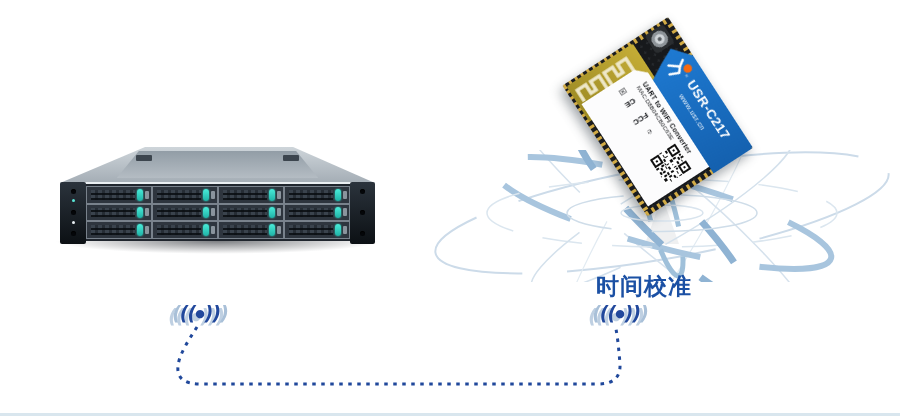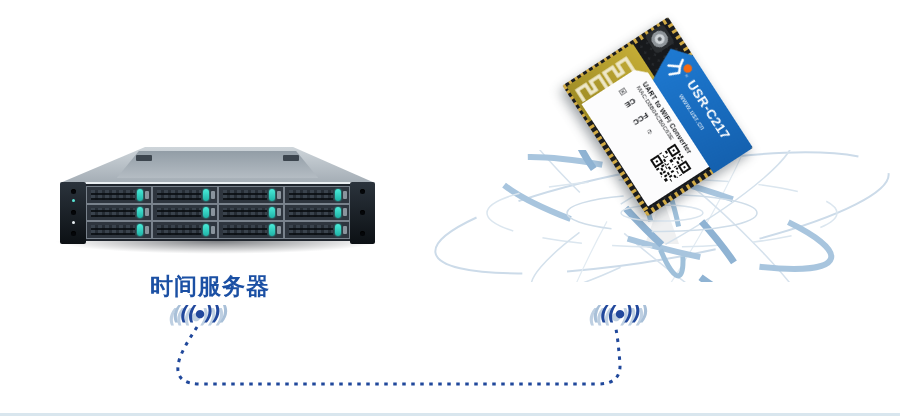--- a/index.html
+++ b/index.html
@@ -244,21 +244,21 @@
                      M14 15h2v1h-2z M17 14h1v2h-1z M19 16h2v1h-2z M15 17h1v2h-1z M17 18h2v2h-2z M14 20h1v1h-1z"></path>
           </g>
           <rect x="2" y="2" width="3" height="3" fill="#111" stroke="#fff" stroke-width="1"></rect>
           <rect x="16" y="2" width="3" height="3" fill="#111" stroke="#fff" stroke-width="1"></rect>
           <rect x="2" y="16" width="3" height="3" fill="#111" stroke="#fff" stroke-width="1"></rect>
         </svg>
       </div>
     </div>
   </div>
 
-  <div class="caption" id="cap-server">时间服务器</div>
+  <div class="caption" id="cap-module">时间校准</div>
 
   <div id="wifi-left-wrap">
     <div class="wifi echo" style="position:absolute;top:302px;left:150px;width:100px;">
       <span>(</span><span>((</span><span class="dot">●</span><span>))</span><span>)</span>
     </div>
     <div class="wifi" style="top:302px;left:150px;">
       <span class="lt">(</span><span class="dk">((</span><span class="dk dot">●</span><span class="dk">))</span><span class="lt">)</span>
     </div>
   </div>
   <div id="wifi-right-wrap">

